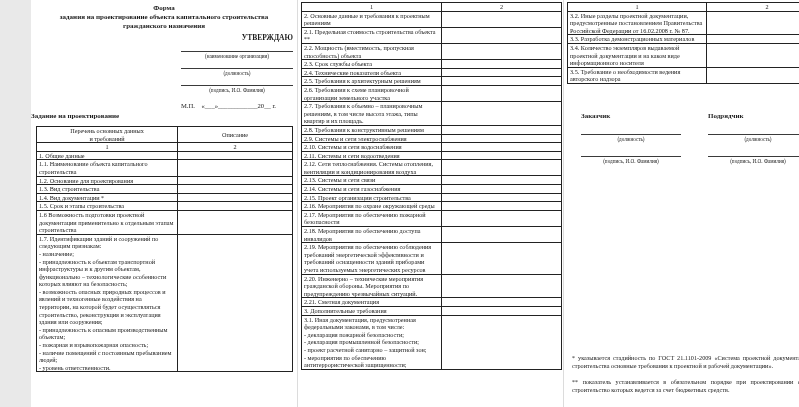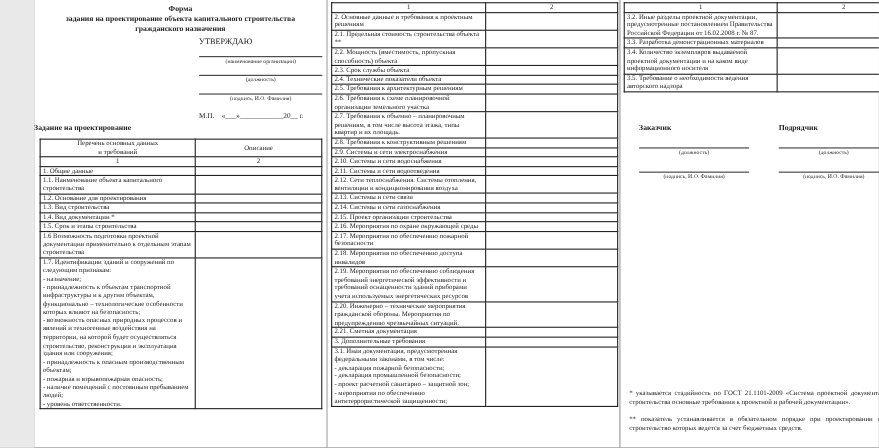--- a/index.html
+++ b/index.html
@@ -12,21 +12,21 @@
   #page2 { left:267px; width:265px; }
   #page3 { left:533px; width:266px; }
   .page-sep { position:absolute; top:0; bottom:0; width:1px; background:#dcdcdc; }
   #sep1 { left:266px; } #sep2 { left:532px; }
 
   .doc-title {
     position:absolute; top:4px; left:2px; right:2px; text-align:center;
     font-weight:bold; font-size:7px; line-height:9px; white-space:pre-line;
   }
   .approve { position:absolute; top:33px; right:4px; width:112px; }
-  .approve-heading { text-align:left; font-weight:normal; font-size:7.5px; line-height:9px; }
+  .approve-heading { text-align:right; font-weight:bold; font-size:7.5px; line-height:9px; }
   .sig-field { margin-top:9px; border-top:1px solid #3a3a3a; text-align:center;
                font-size:5.2px; line-height:6px; padding-top:1px; }
   .seal-line { margin-top:9px; font-size:6.6px; line-height:8px; white-space:pre; }
 
   .section-title { position:absolute; top:112px; left:0; right:0; 
                    font-weight:bold; font-size:7px; }
 
   table.form { position:absolute; border-collapse:collapse; table-layout:fixed; background:#fff; }
   table.form, .form td, .form th { border:1px solid #222; }
   .form td, .form th { font-size:6.2px; line-height:7.6px; padding:0 2px;

